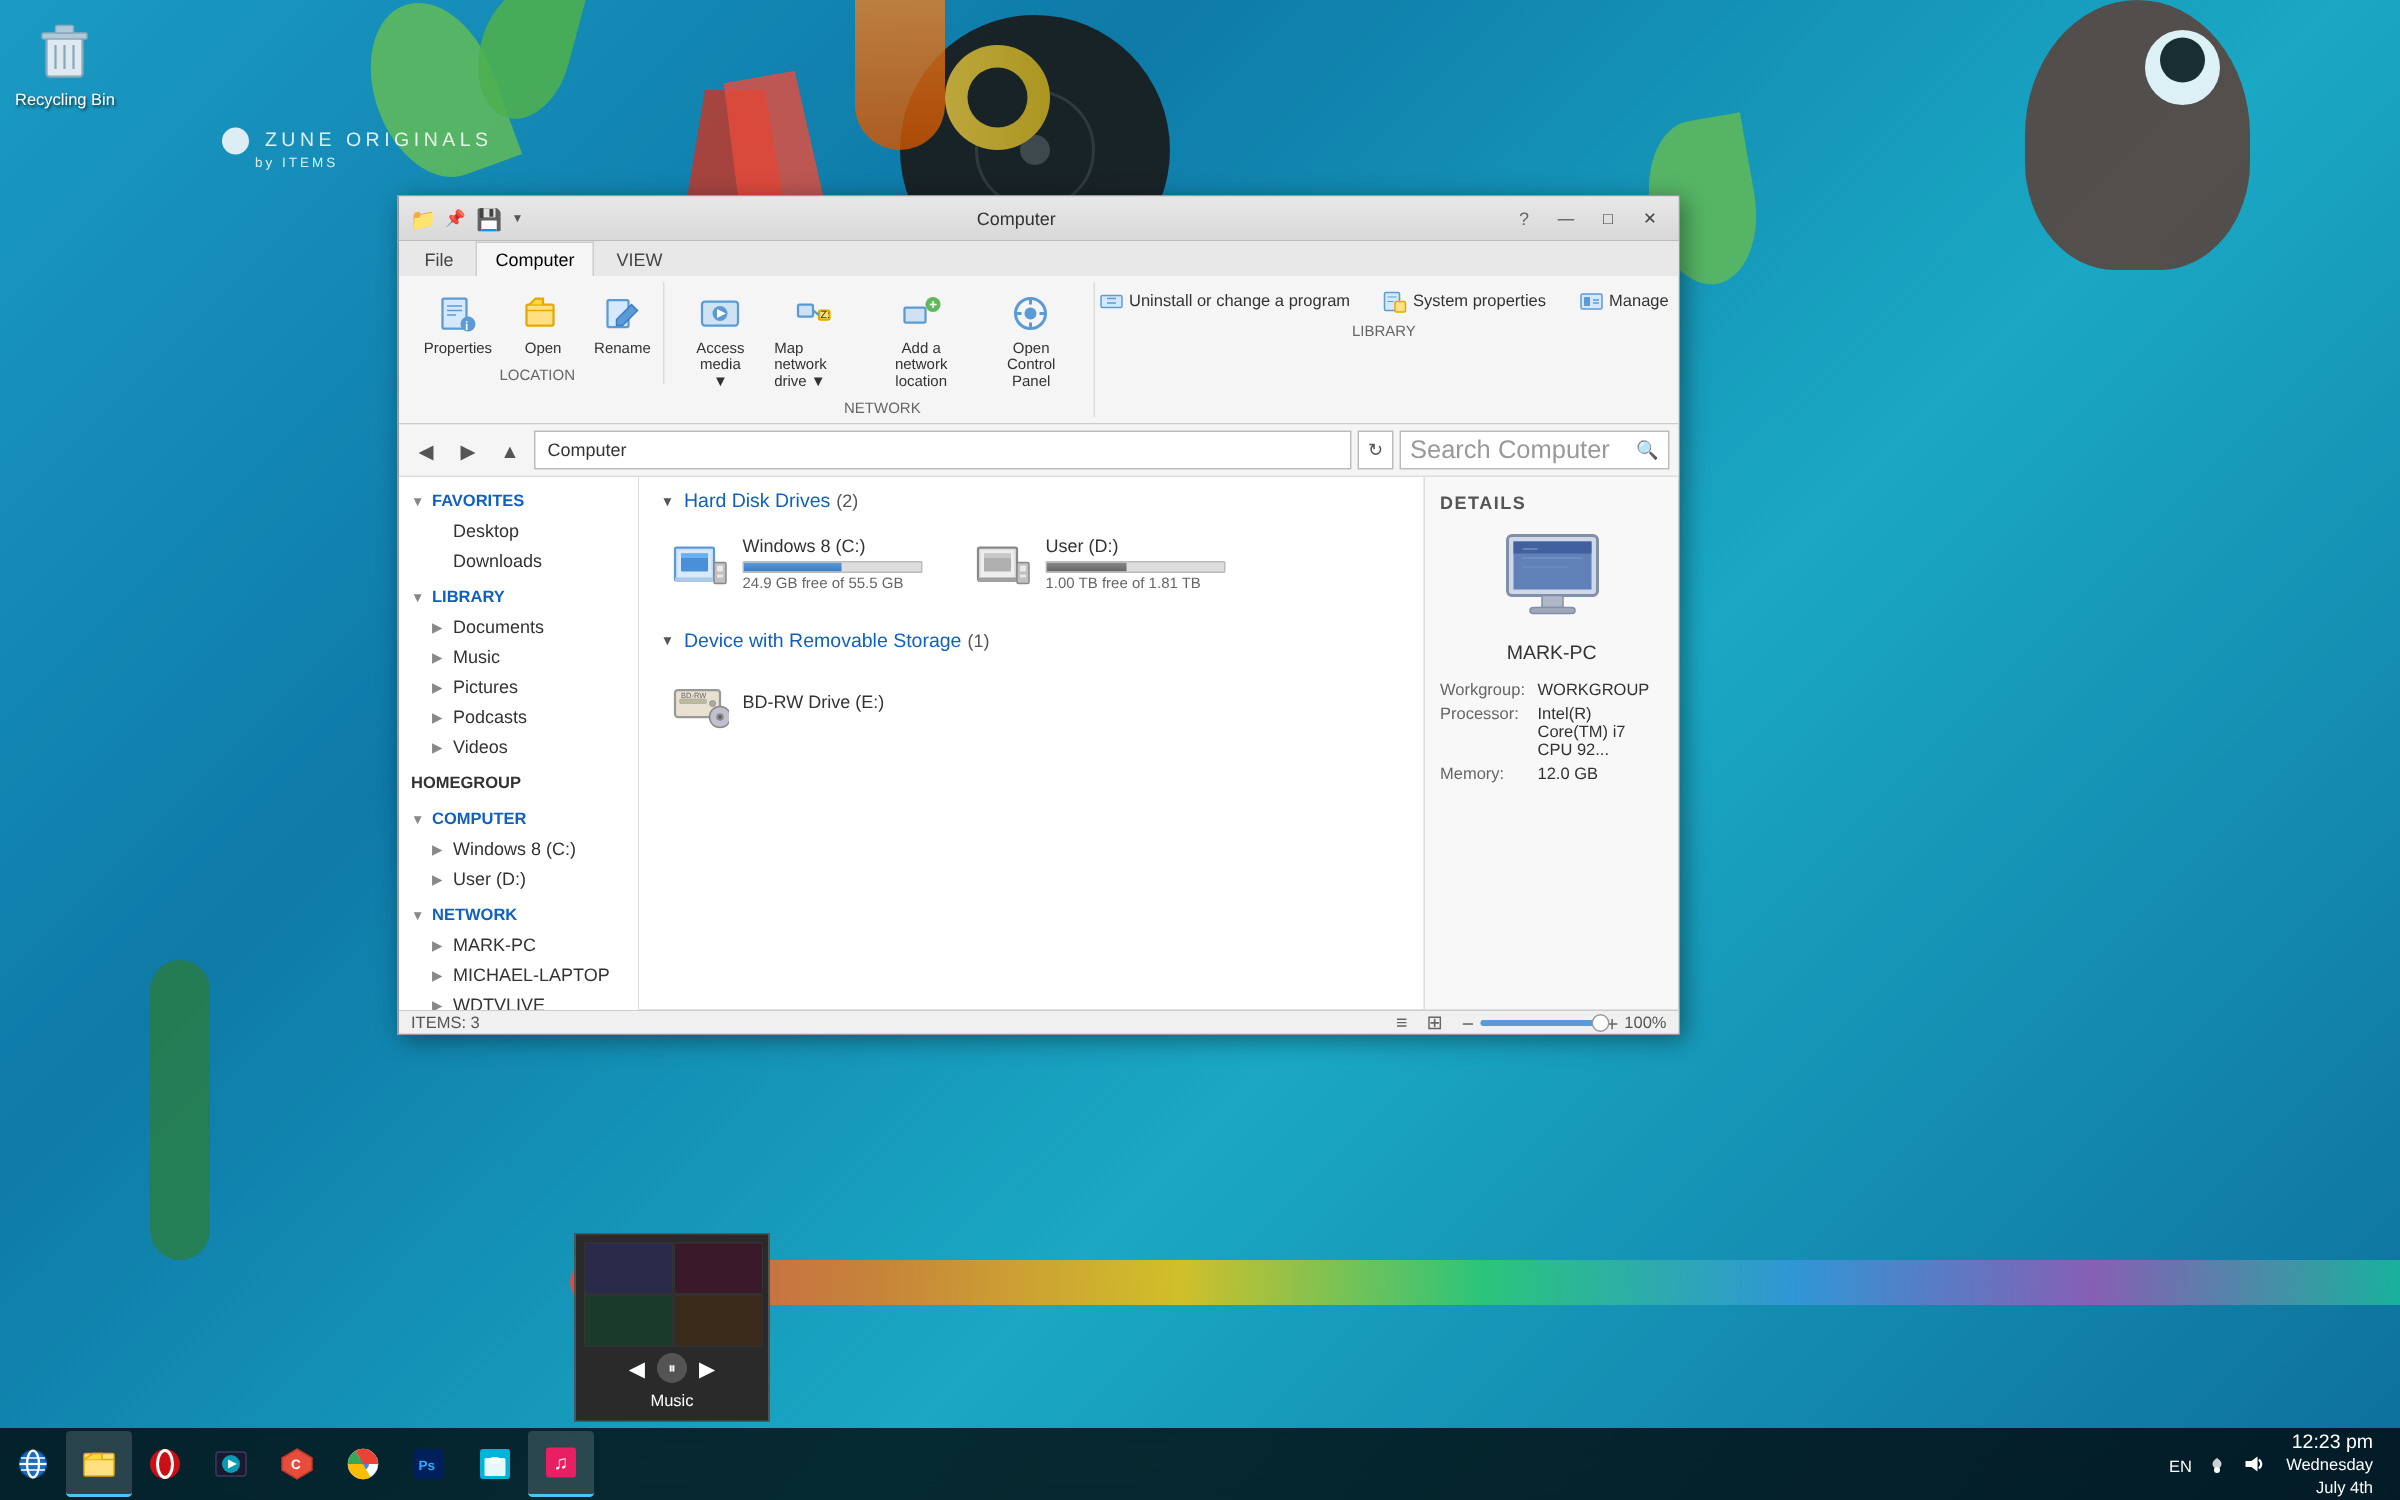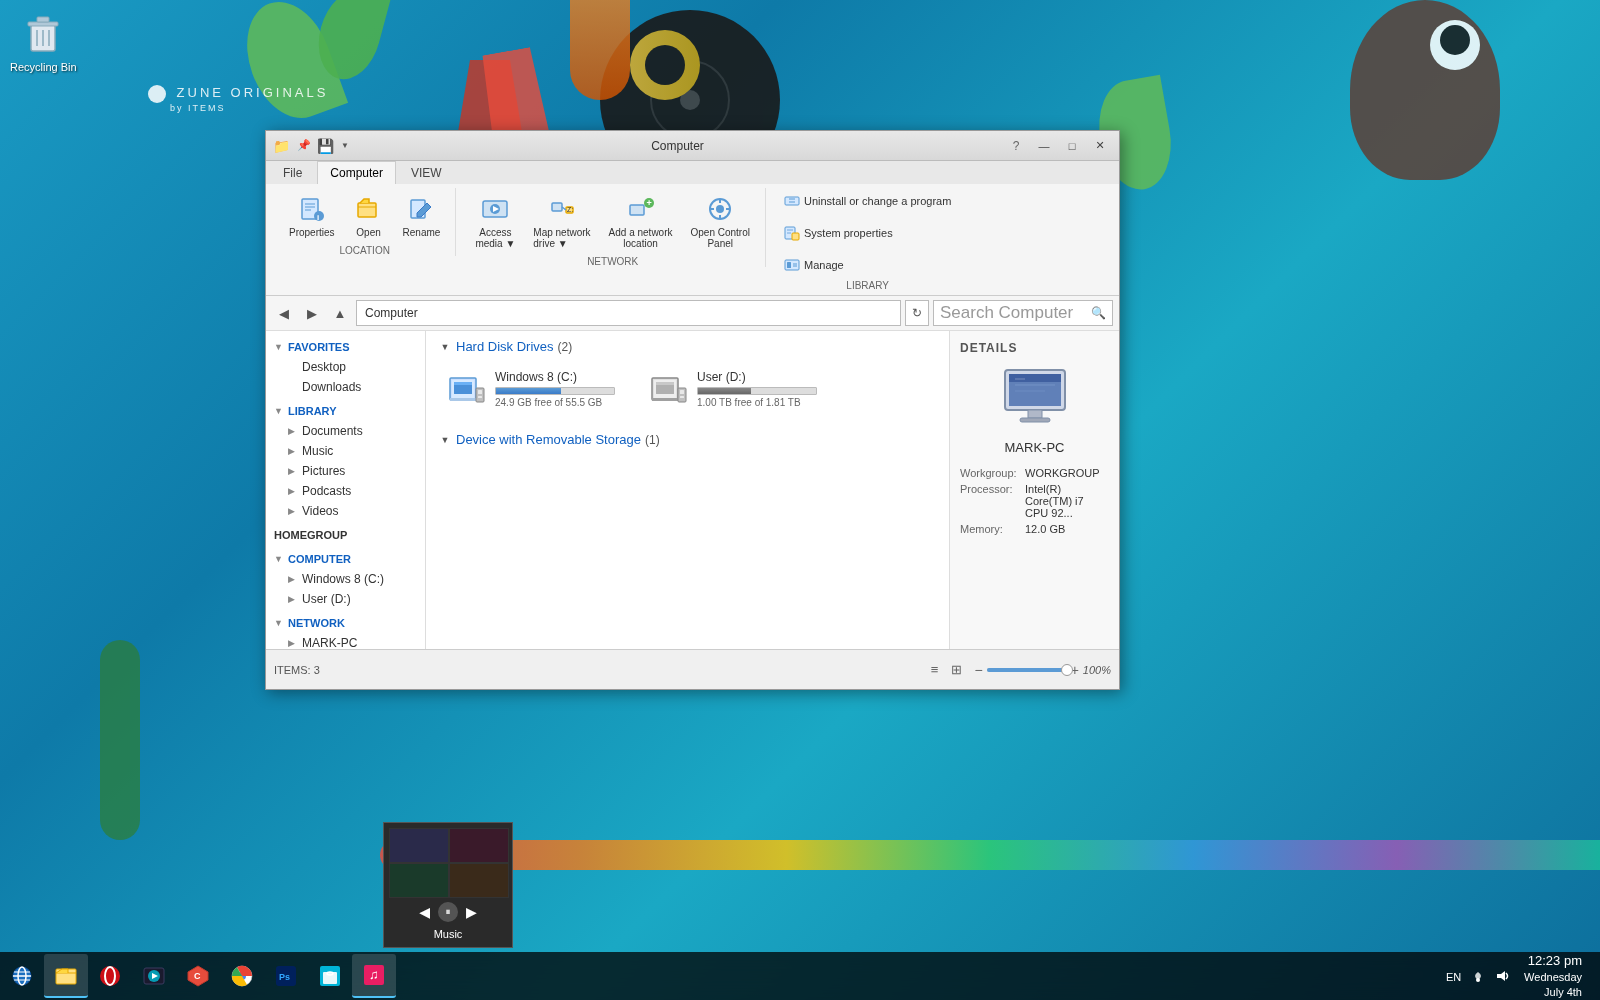--- a/index.html
+++ b/index.html
@@ -305,21 +305,21 @@
     }
     .ribbon-btn-small .s-icon {
       width: 16px;
       height: 16px;
       display: flex;
       align-items: center;
       justify-content: center;
     }
     .ribbon-system {
       display: flex;
-      flex-direction: column;
+      flex-direction: row;
       gap: 10px;
       padding: 2px 0;
     }
 
     
     .nav-bar {
       display: flex;
       align-items: center;
       padding: 4px 6px;
       background: #f5f5f5;
@@ -546,21 +546,21 @@
       width: 65px;
       flex-shrink: 0;
     }
     .details-value {
       color: #333;
       word-break: break-word;
     }
 
     
     .status-bar {
-      height: 40px;
+      height: 16px;
       background: #f0f0f0;
       border-top: 1px solid #ccc;
       display: flex;
       align-items: center;
       padding: 0 8px;
       justify-content: space-between;
     }
     .status-items {
       font-size: 11px;
       color: #555;
@@ -608,21 +608,20 @@
       height: 12px;
       background: white;
       border: 1px solid #999;
       border-radius: 50%;
       top: -4px;
       transform: translateX(-50%);
     }
     .zoom-pct {
       font-size: 11px;
       color: #555;
-      font-style: italic;
     }
 
     
     .tray-icon {
       width: 24px;
       height: 24px;
       display: flex;
       align-items: center;
       justify-content: center;
       cursor: pointer;
@@ -1020,20 +1019,44 @@
             </div>
           </div>
         </div>
 
         <div class="drive-section">
           <div class="section-header">
             <span class="collapse-btn">▼</span>
             <span>Device with Removable Storage</span>
             <span class="section-count">(<span>1</span>)</span>
           </div>
+          <div class="drive-items">
+
+            <div class="drive-item">
+              <div class="drive-icon">
+                <svg width="38" height="38" viewBox="0 0 38 38">
+
+                  <rect x="2" y="10" width="30" height="18" rx="2" fill="#e8e0d0" stroke="#999" stroke-width="1.5"></rect>
+
+                  <rect x="5" y="16" width="18" height="3" rx="1" fill="#c0b89a" stroke="#aaa" stroke-width="0.5"></rect>
+
+                  <circle cx="32" cy="28" r="7" fill="#c0c0d0" stroke="#888" stroke-width="1"></circle>
+                  <circle cx="32" cy="28" r="2.5" fill="#888"></circle>
+                  <circle cx="32" cy="28" r="1" fill="#555"></circle>
+
+                  <text x="6" y="15" font-size="5" fill="#666">BD-RW</text>
+
+                  <circle cx="27" cy="19" r="2" fill="#aaa" stroke="#888" stroke-width="0.5"></circle>
+                </svg>
+              </div>
+              <div class="drive-info">
+                <div class="drive-name">BD-RW Drive (E:)</div>
+              </div>
+            </div>
+          </div>
         </div>
 
       </div>
 
       <div class="details-panel">
         <div class="details-title">DETAILS</div>
         <div class="details-computer-icon">
           <svg width="70" height="65" viewBox="0 0 70 65">
 
             <rect x="5" y="5" width="60" height="40" rx="3" fill="#d0d8e8" stroke="#8090a8" stroke-width="2"></rect>

